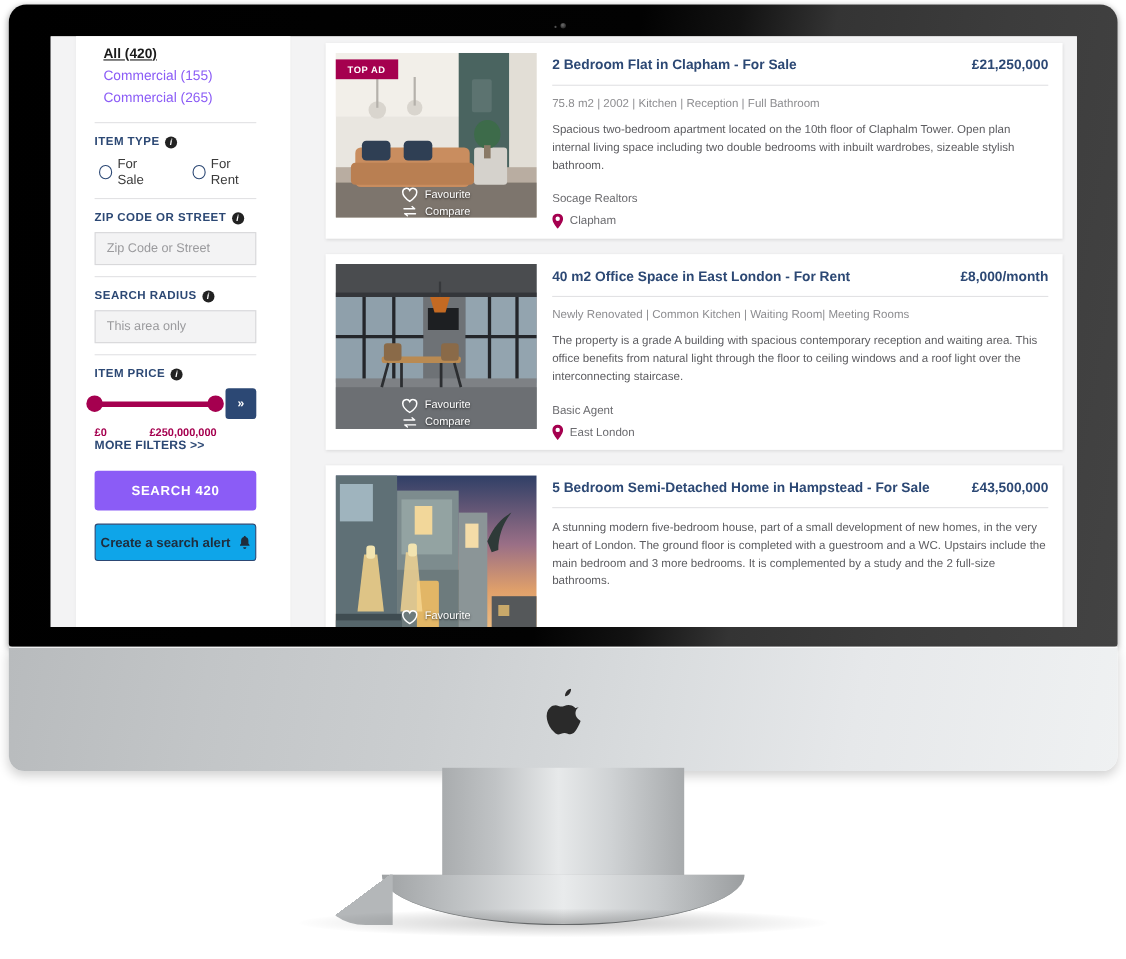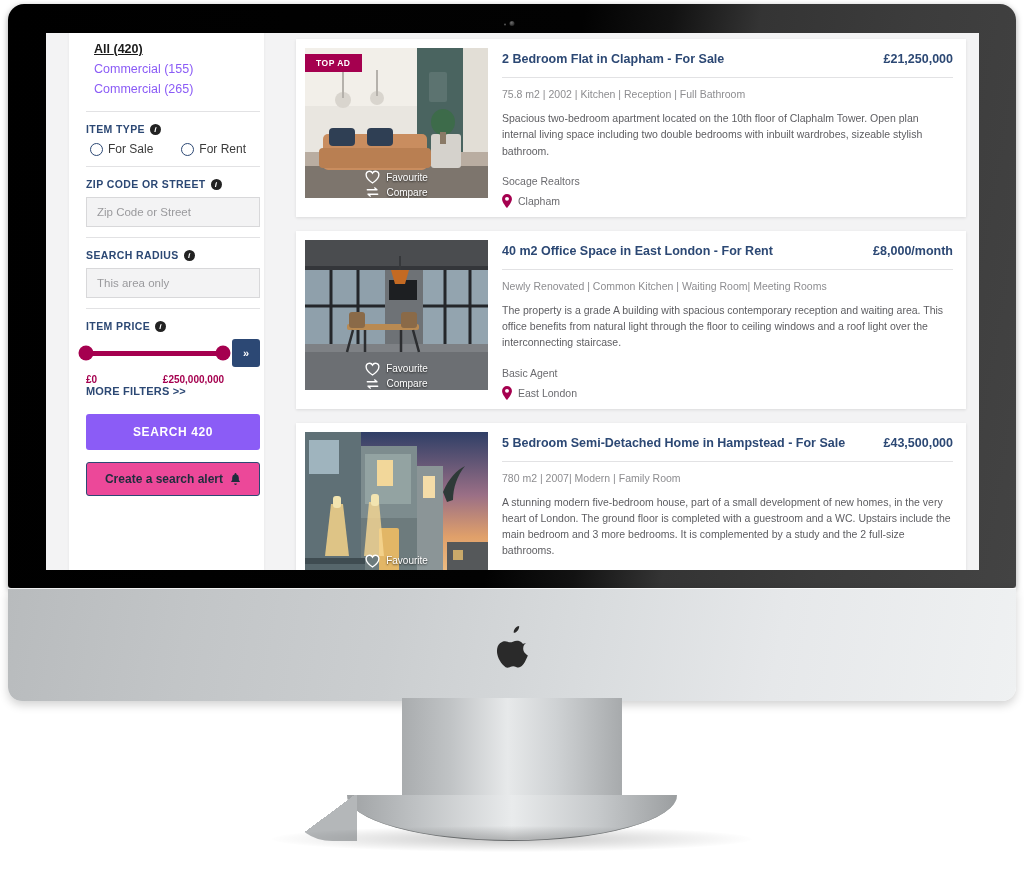--- a/index.html
+++ b/index.html
@@ -73,21 +73,21 @@
     width: 480px; height: 26px; border-radius: 50%;
     background: radial-gradient(ellipse at center, rgba(0,0,0,.22) 0%, rgba(0,0,0,0) 72%);
   }
 
   
   .page { position: absolute; left: 0; top: 0; width: 933px; height: 600px; background: #f3f3f4; }
 
   
   .sidebar {
     position: absolute; left: 23px; top: -8px; width: 195px; height: 560px;
-    background: #ffffff; padding: 14px 4px 0 17px;
+    background: #ffffff; padding: 14px 31px 0 17px;
     box-shadow: 0 1px 3px rgba(0,0,0,.06);
   }
   .grp-title {
     font-size: 10.5px; font-weight: bold; color: #2c4874;
     letter-spacing: .4px; margin-bottom: 7px; display: flex; align-items: center; gap: 5px;
   }
   .info-dot {
     display: inline-block; width: 11px; height: 11px; border-radius: 50%;
     background: #222; color: #fff; font-size: 8px; font-weight: bold;
     text-align: center; line-height: 11px; font-style: italic;
@@ -126,21 +126,21 @@
   .more-filters {
     font-size: 11px; font-weight: bold; color: #2c4874; letter-spacing: .2px;
   }
   .btn-primary {
     margin-top: 17px; width: 100%; height: 36px; background: #8b5cf6;
     color: #fff; font-size: 12px; font-weight: bold; letter-spacing: .6px;
     border: none; border-radius: 3px; font-family: inherit;
     display: flex; align-items: center; justify-content: center;
   }
   .btn-outline {
-    margin-top: 12px; width: 100%; height: 34px; background: #ec4899;
+    margin-top: 12px; width: 100%; height: 34px; background: #0ea5e9;
     color: #1f2d3d; font-size: 12px; font-weight: bold;
     border: 1.4px solid #2c4874; border-radius: 3px; font-family: inherit;
     display: flex; align-items: center; justify-content: center; gap: 7px;
   }
 
   
   .results { position: absolute; left: 250px; top: 6px; width: 670px; }
   .card {
     background: #fff; margin-bottom: 14px; padding: 9px;
     display: flex; gap: 14px; box-shadow: 0 1px 3px rgba(0,0,0,.10);
@@ -424,21 +424,20 @@
                 <span>Compare</span>
               </span>
             </div>
           </div>
           <div class="card-body">
             <div class="card-head">
               <div class="card-title">5 Bedroom Semi-Detached Home in Hampstead - For Sale</div>
               <div class="card-price">£43,500,000</div>
             </div>
             <div class="card-rule"></div>
-            <div class="card-specs">780 m2 | 2007| Modern | Family Room</div>
             <div class="card-desc">A stunning modern five-bedroom house, part of a small development of new homes, in the very heart of London. The ground floor is completed with a guestroom and a WC. Upstairs include the main bedroom and 3 more bedrooms. It is complemented by a study and the 2 full-size bathrooms.</div>
 
           </div>
         </article>
 
       </section>
     </div>
   </div>
 
   <div class="chin">

